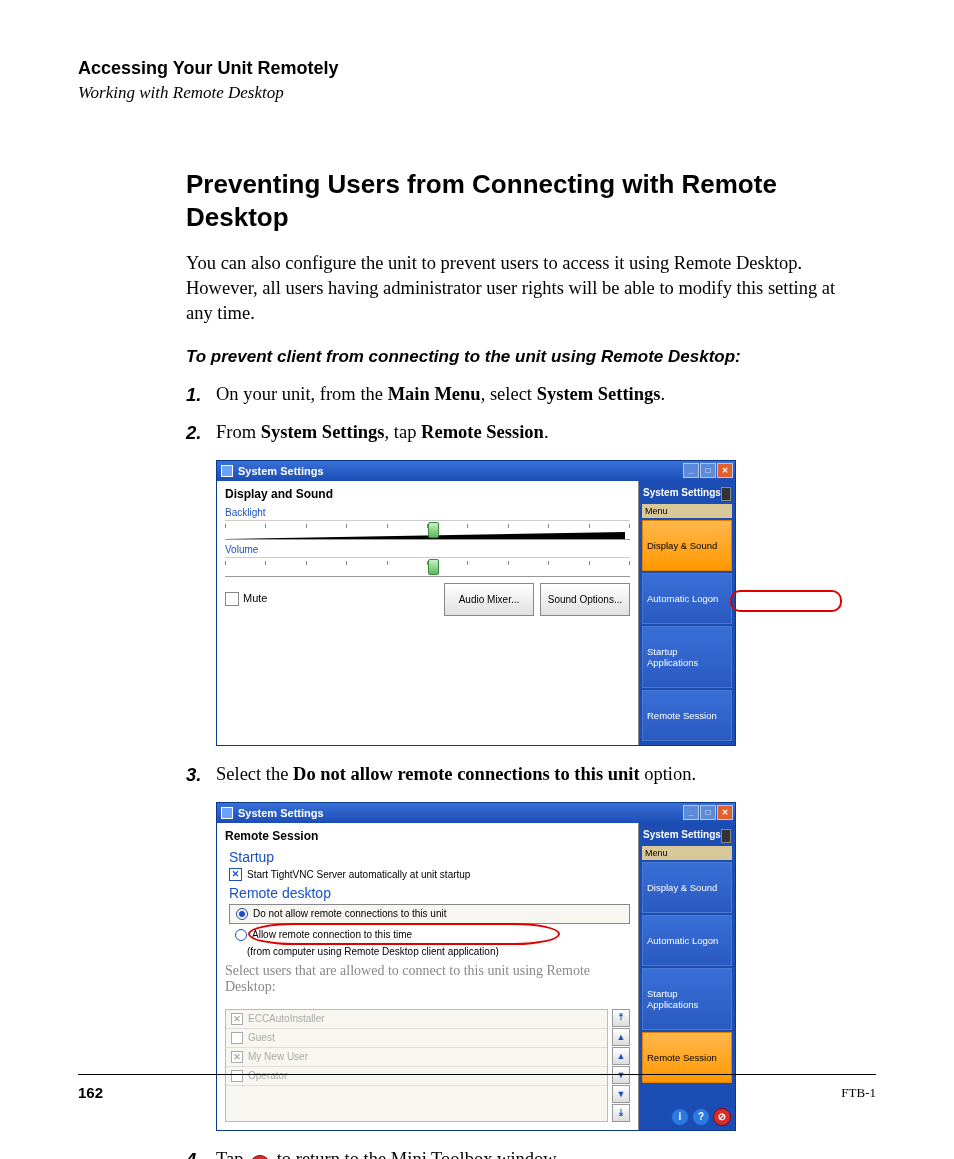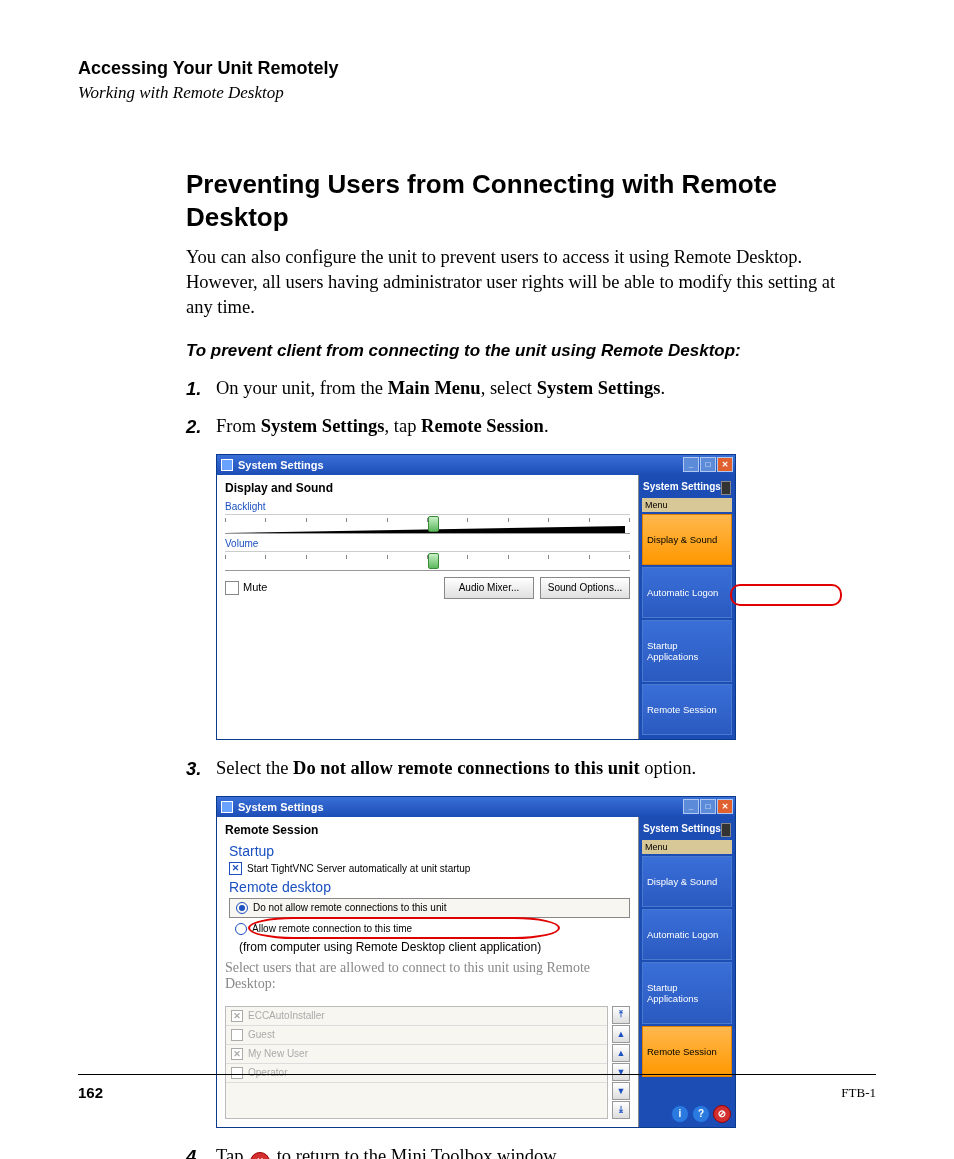--- a/index.html
+++ b/index.html
@@ -30,21 +30,21 @@
     position: absolute;
     top: 168px;
     left: 186px;
     width: 656px;
   }
   .section-title {
     font-family: Arial, Helvetica, sans-serif;
     font-weight: bold;
     font-size: 26px;
     line-height: 1.25;
-    margin-bottom: 12px;
+    margin-bottom: 18px;
   }
   .intro {
     font-size: 18.5px;
     line-height: 1.35;
     margin-bottom: 20px;
   }
   .instruction {
     font-family: Arial, Helvetica, sans-serif;
     font-weight: bold;
     font-style: italic;
@@ -201,21 +201,21 @@
     height: 14px;
     border: 1px solid #888;
     background: #fff;
     display: inline-block;
     vertical-align: middle;
     margin-right: 4px;
   }
   .win .small-btn {
     flex: 0 0 auto;
     min-width: 90px;
-    height: 22px;
+    height: 33px;
     background: linear-gradient(#fff, #e0e0e0);
     border: 1px solid #888;
     display: flex;
     align-items: center;
     justify-content: center;
     font-size: 10px;
     margin-left: auto;
   }
   .win .side {
     width: 96px;
@@ -326,23 +326,23 @@
     justify-content: center;
   }
   .win2 .radio.sel::after {
     content: "";
     width: 6px;
     height: 6px;
     background: #1a50c0;
     border-radius: 50%;
   }
   .win2 .hint {
-    font-size: 12px;
+    font-size: 10px;
     color: #000;
-    margin-left: 10px;
+    margin-left: 18px;
     margin-top: 2px;
   }
   .win2 .gray-note {
     color: #888;
     font-size: 14px;
     margin: 6px 0 14px 0;
     font-family: Liberation Serif, serif;
   }
   .win2 .user-list {
     display: flex;

